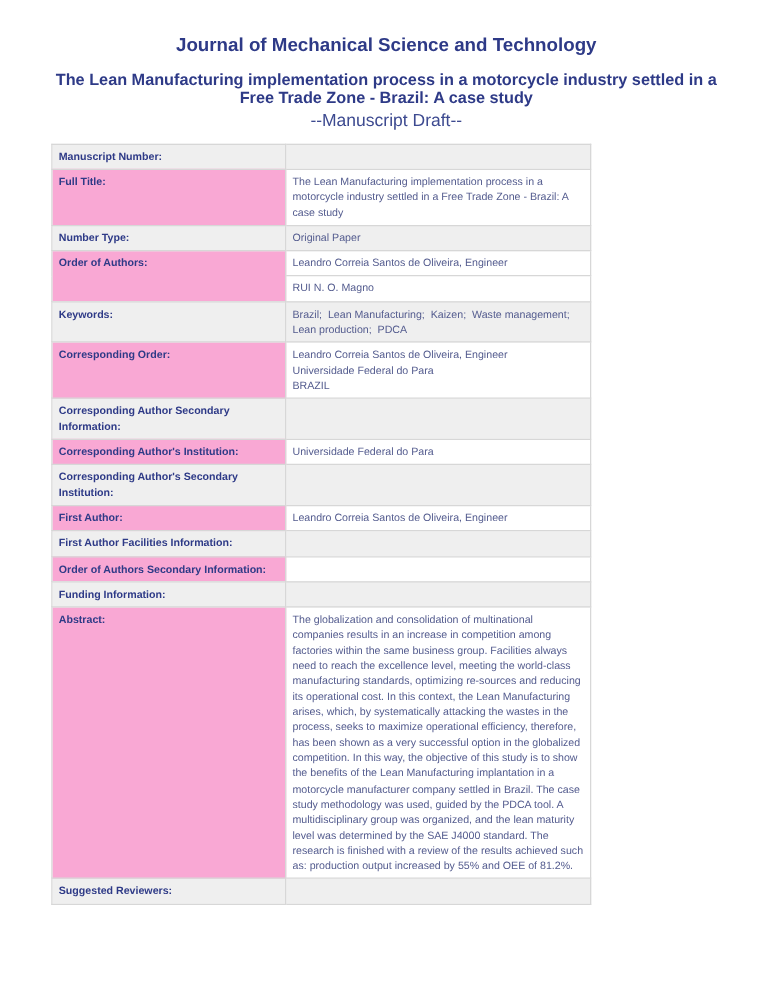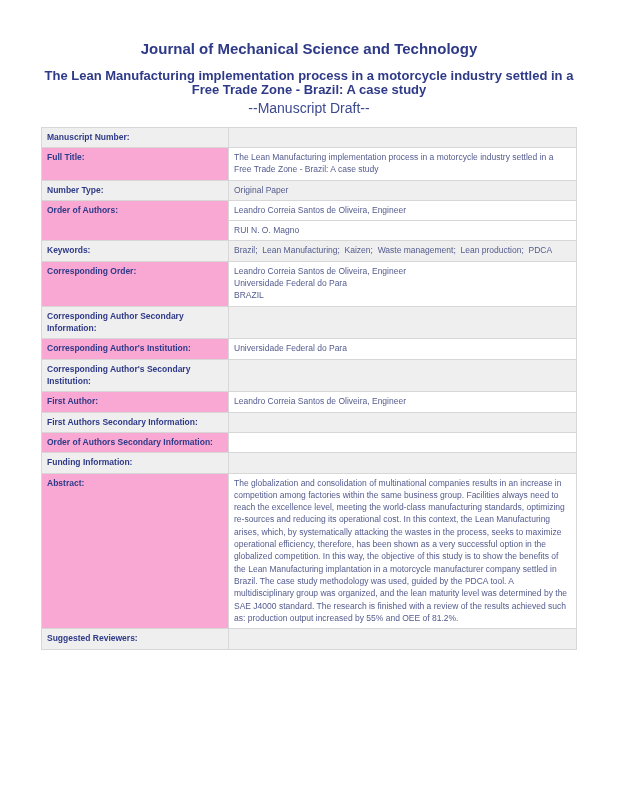--- a/index.html
+++ b/index.html
@@ -12,21 +12,20 @@
     position: relative;
     width: 618px;
     height: 800px;
     background: #ffffff;
     overflow: hidden;
     margin: 0 auto;
   }
   .header {
     text-align: center;
     padding-top: 29px;
-    margin-top: 12px;
   }
   .journal-title {
     margin: 0;
     font-size: 15px;
     font-weight: bold;
     color: #2e3a87;
     line-height: 1.1;
   }
   .manuscript-title {
     margin: 11px auto 0 auto;
@@ -38,21 +37,21 @@
   }
   .draft-label {
     margin-top: 2px;
     font-size: 14px;
     font-weight: normal;
     color: #3d4a90;
   }
   table.ms-table {
     border-collapse: collapse;
     table-layout: fixed;
-    width: 536px;
+    width: 432px;
     margin: 11px 0 0 41px;
     border: 1px solid #d7d7d7;
   }
   table.ms-table th.label {
     width: 176px;
     background: #f9a8d4;
   }
   table.ms-table th.label,
   table.ms-table td.value {
     border: 1px solid #d7d7d7;
@@ -140,21 +139,21 @@
         </tr>
         <tr class="shade">
           <th class="label" rowspan="1">Corresponding Author's Secondary Institution:</th>
           <td class="value"></td>
         </tr>
         <tr>
           <th class="label" rowspan="1">First Author:</th>
           <td class="value">Leandro Correia Santos de Oliveira, Engineer</td>
         </tr>
         <tr class="shade">
-          <th class="label" rowspan="1">First Authors Secondary Information:</th>
+          <th class="label" rowspan="1">First Author Facilities Information:</th>
           <td class="value"></td>
         </tr>
         <tr>
           <th class="label" rowspan="1">Order of Authors Secondary Information:</th>
           <td class="value"></td>
         </tr>
         <tr class="shade">
           <th class="label" rowspan="1">Funding Information:</th>
           <td class="value"></td>
         </tr>

